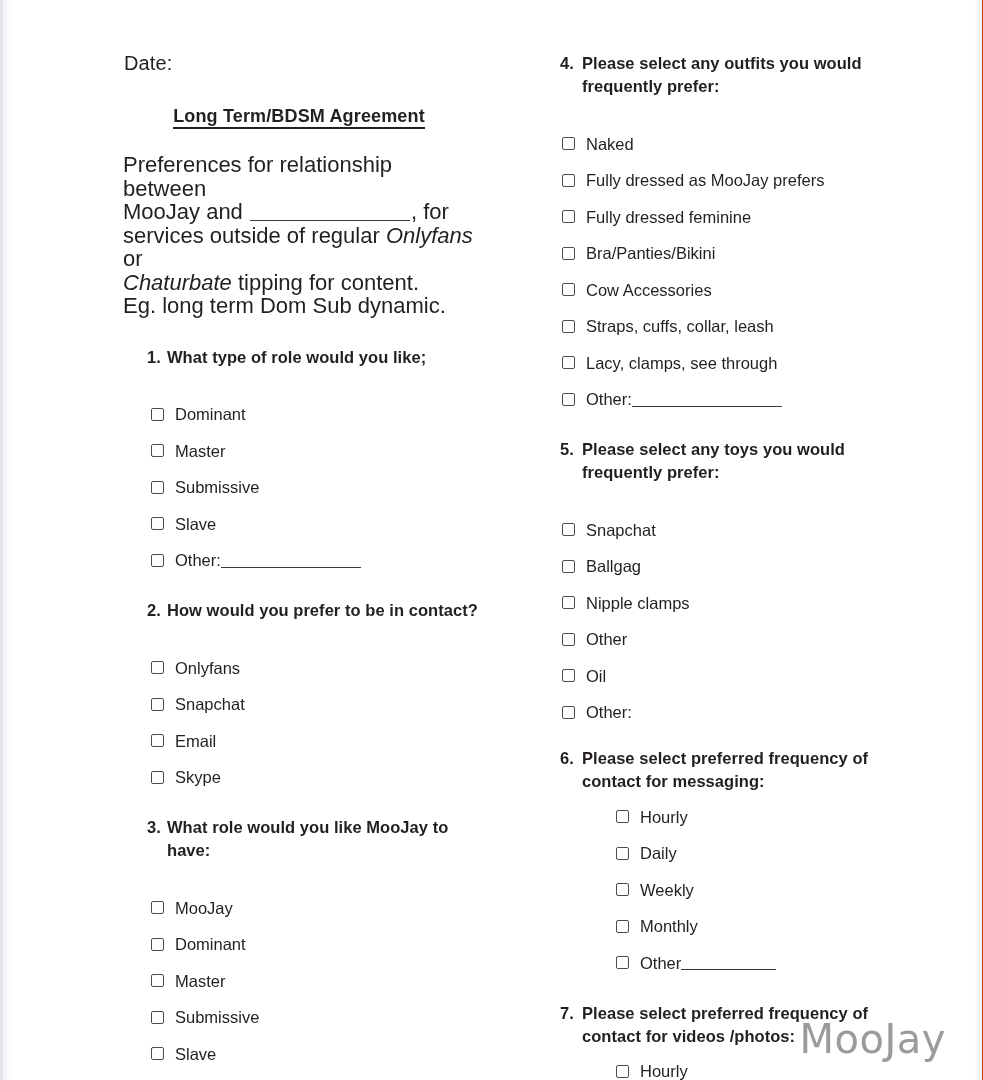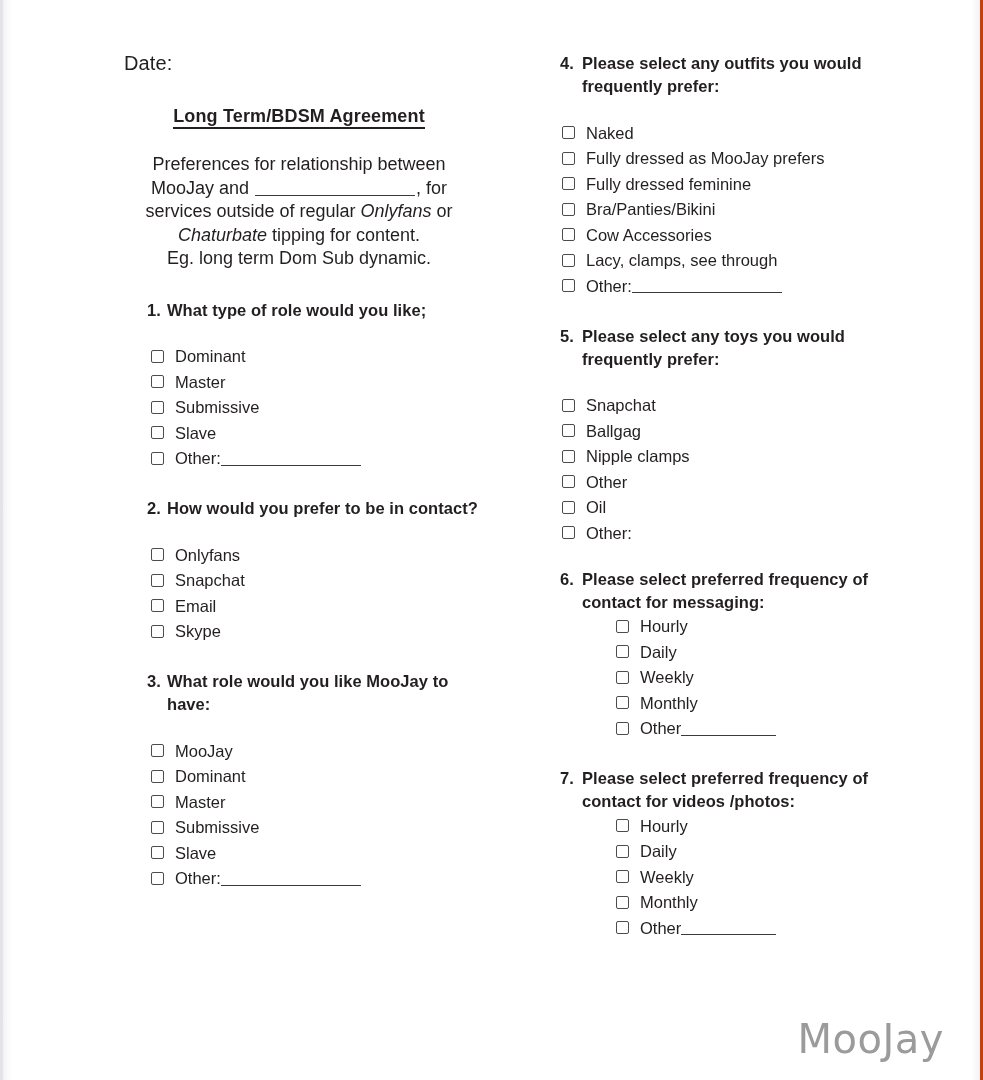--- a/index.html
+++ b/index.html
@@ -15,21 +15,21 @@
     color: #231f20;
   }
 
   .page {
     position: relative;
     width: 983px;
     height: 1080px;
     background: #ffffff;
     box-sizing: border-box;
     border-left: 3px solid #e3e3e8;
-    border-right: 3px solid #c2410c;
+    border-right: 1px solid #c2410c;
   }
   .page::before {
     content: "";
     position: absolute;
     left: 0; top: 0; bottom: 0;
     width: 9px;
     background: linear-gradient(to right, #f2f2f5 0%, #fbfbfc 60%, #ffffff 100%);
     pointer-events: none;
   }
   .page::after {
@@ -66,22 +66,21 @@
     font-size: 18px;
     font-weight: bold;
     letter-spacing: .15px;
     margin: 0 0 26px 0;
   }
   .doc-title span {
     border-bottom: 2.4px solid #231f20;
     padding-bottom: 1px;
   }
   .intro {
-    text-align: center;
-    font-size: 18px;
+    font-size: 22px;
     line-height: 23.5px;
     margin: 0 0 28px 0;
     padding: 0 4px;
   }
   .intro .ital { font-style: italic; }
   .blank-inline {
     display: inline-block;
     width: 160px;
     border-bottom: 1.6px solid #3a3a3a;
     height: 15px;
@@ -118,20 +117,21 @@
   .opts.left   { margin-left: 32px; }
   .opts.right  { margin-left: 8px; }
   .opts.indent { margin-left: 62px; }
 
   .opt {
     display: flex;
     align-items: center;
     font-size: 16.5px;
     line-height: 18px;
     height: 25.5px;
+    margin-top: 11px;
   }
   .opts.right .opt,
   .opts.indent .opt { height: 25.5px; }
 
   .cbox {
     width: 13px;
     height: 13px;
     border: 1.7px solid #4c4c4c;
     border-radius: 2px;
     background: #fff;
@@ -306,20 +306,24 @@
       <li class="opt">
         <span class="cbox"></span>
         <span class="opt-label">Bra/Panties/Bikini</span>
       </li>
       <li class="opt">
         <span class="cbox"></span>
         <span class="opt-label">Cow Accessories</span>
       </li>
       <li class="opt">
         <span class="cbox"></span>
+        <span class="opt-label">Straps, cuffs, collar, leash</span>
+      </li>
+      <li class="opt">
+        <span class="cbox"></span>
         <span class="opt-label">Lacy, clamps, see through</span>
       </li>
       <li class="opt">
         <span class="cbox"></span>
         <span class="opt-label">Other:</span>
           <span class="blank-short w-150"></span>
       </li>
     </ul>
 
     <div class="gap-26"></div>

